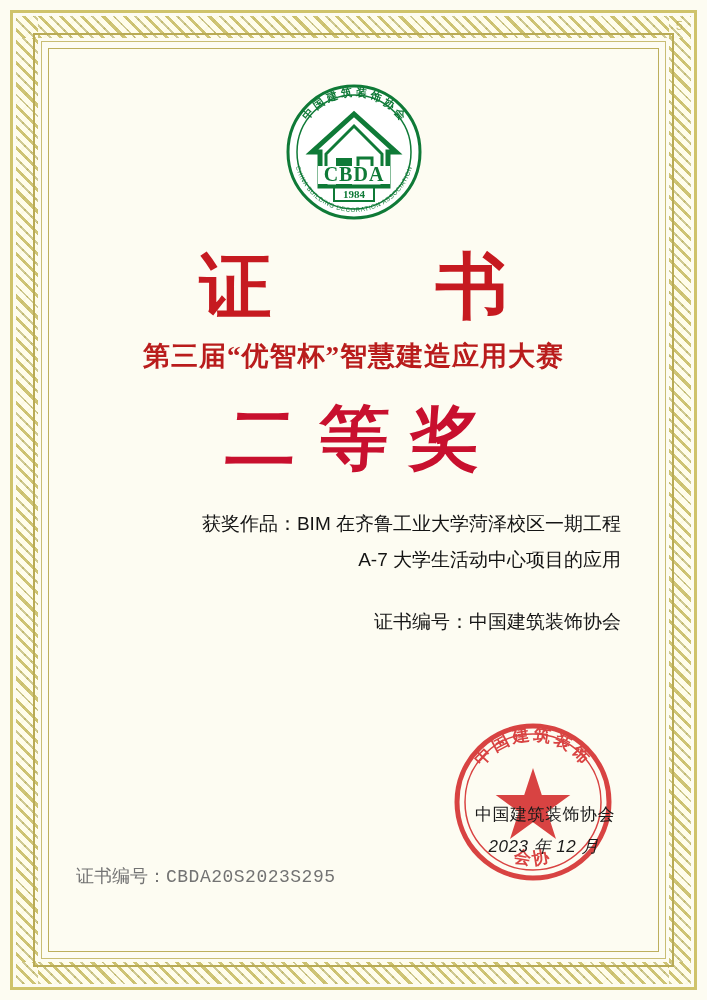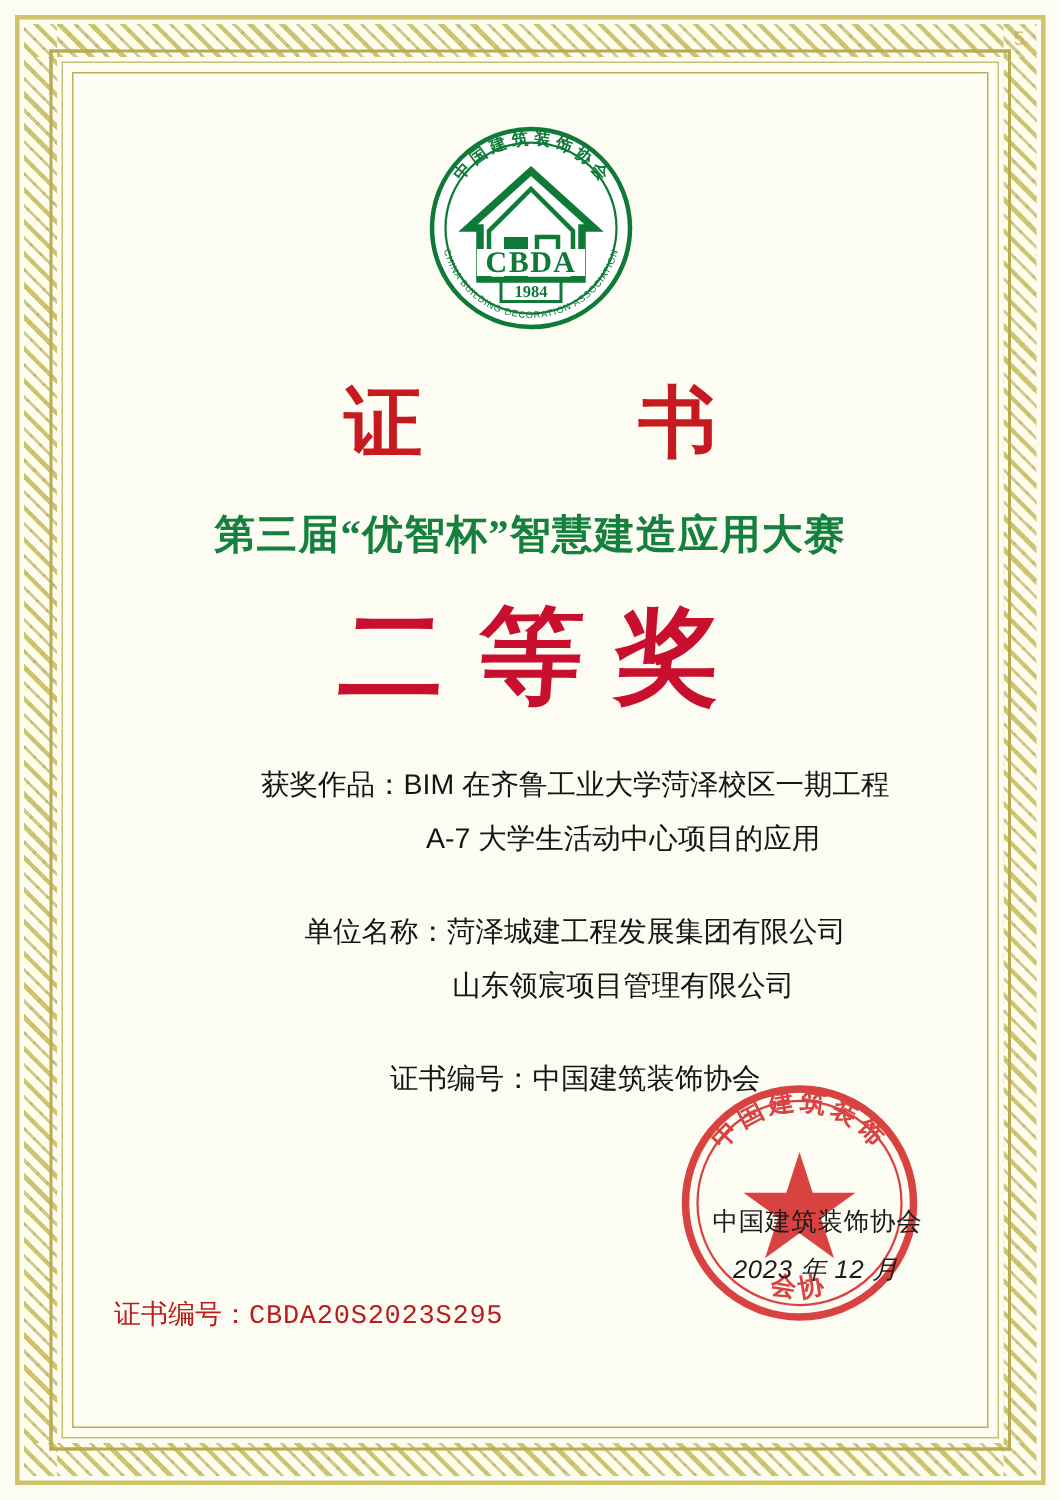--- a/index.html
+++ b/index.html
@@ -121,34 +121,34 @@
   }
 
   
   .title-zhengshu {
     position: absolute;
     top: 200px;
     left: 0;
     right: 0;
     text-align: center;
     color: #c61a20;
-    font-family: Liberation Sans, sans-serif;
+    font-family: Liberation Mono, monospace;
     font-weight: bold;
-    font-size: 52px;
+    font-size: 72px;
     letter-spacing: 46px;
     text-indent: 46px;
     line-height: 1;
   }
   .title-sub {
     position: absolute;
     top: 282px;
     left: 0;
     right: 0;
     text-align: center;
-    color: #15803d;
+    color: #b91c1c;
     font-family: "Liberation Serif", serif;
     font-weight: bold;
     font-size: 27px;
     letter-spacing: 1px;
   }
   .title-award {
     position: absolute;
     top: 344px;
     left: 0;
     right: 0;
@@ -171,21 +171,21 @@
     right: 30px;
     font-size: 19px;
     color: #141414;
     line-height: 1.9;
   }
   .field-block {
     margin-bottom: 26px;
   }
   .field-row {
     display: block;
-    text-align: center;
+    text-align: right;
     padding-left: 60px;
   }
   .field-row.indent {
     padding-left: 124px;
   }
   .field-label {
     white-space: nowrap;
   }
   .field-value {
     white-space: nowrap;
@@ -219,21 +219,21 @@
     white-space: nowrap;
     font-style: italic;
   }
 
   
   .serial {
     position: absolute;
     left: 20px;
     bottom: 56px;
     font-size: 18px;
-    color: #b91c1c;
+    color: #737373;
     white-space: nowrap;
   }
   .serial-label { letter-spacing: 0px; }
   .serial-value { font-family: "Liberation Mono", monospace; letter-spacing: 0.5px; }
 
   .mark-tr {
     position: absolute;
     right: 24px;
     top: 18px;
     color: #b9ab55;
@@ -296,28 +296,20 @@
 
       <div class="field-block">
         <div class="field-row">
           <span class="field-label">获奖作品：</span><span class="field-value">BIM 在齐鲁工业大学菏泽校区一期工程</span>
         </div>
         <div class="field-row indent">
           <span class="field-value">A-7 大学生活动中心项目的应用</span>
         </div>
       </div>
 
-      <div class="field-block">
-        <div class="field-row">
-          <span class="field-label">单位名称：</span><span class="field-value">菏泽城建工程发展集团有限公司</span>
-        </div>
-        <div class="field-row indent">
-          <span class="field-value">山东领宸项目管理有限公司</span>
-        </div>
-      </div>
 
       <div class="field-block">
         <div class="field-row">
           <span class="field-label">证书编号：</span><span class="field-value">中国建筑装饰协会</span>
         </div>
       </div>
 
     </div>
 
     <div class="seal">

